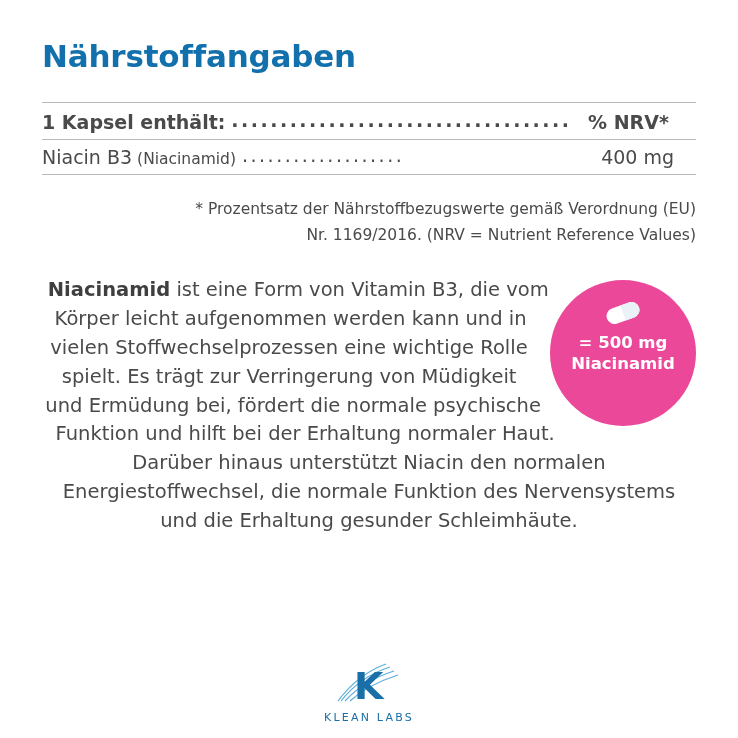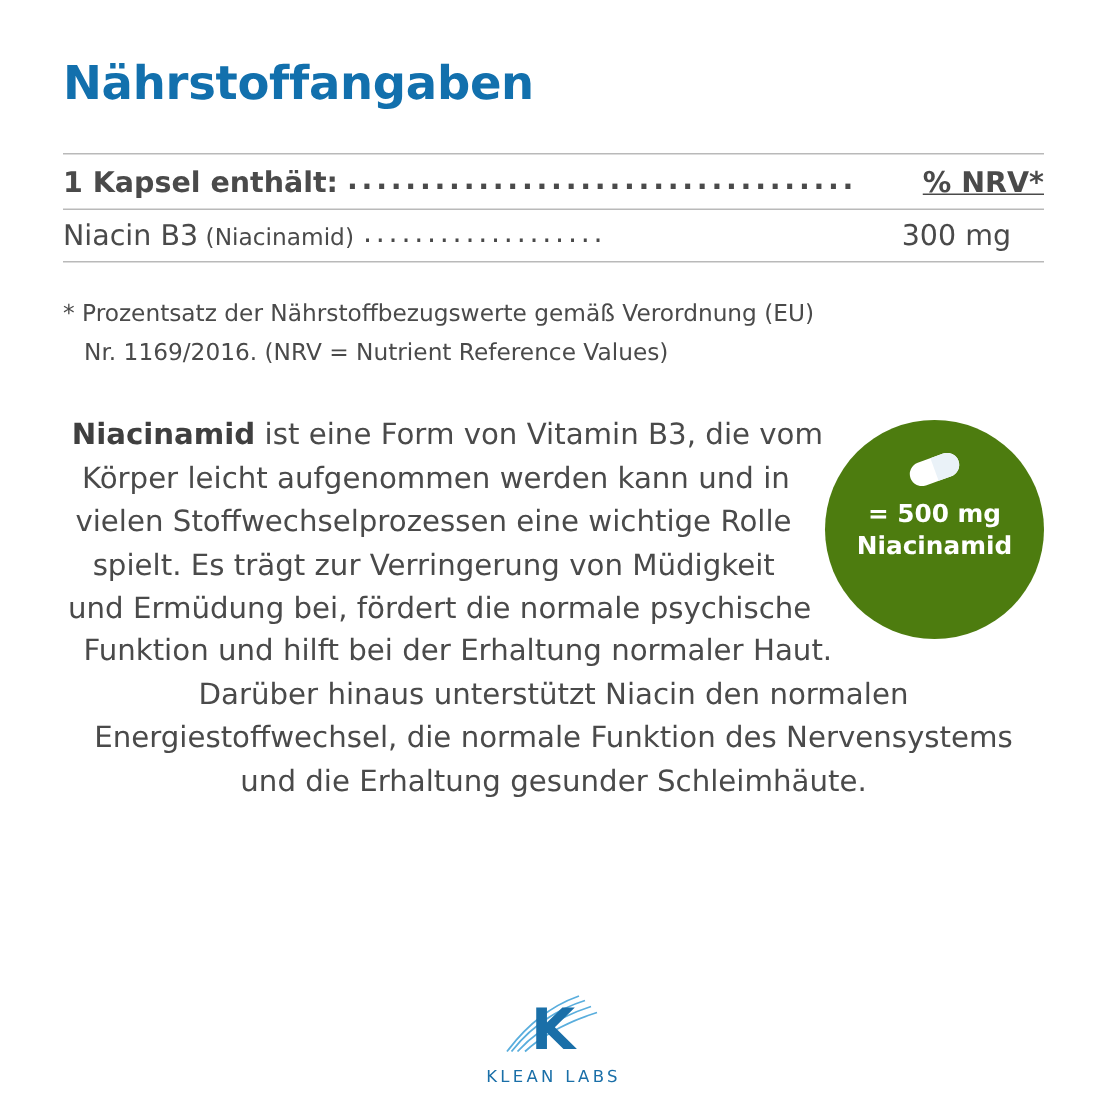--- a/index.html
+++ b/index.html
@@ -70,51 +70,50 @@
     padding: 0 6px;
     position: relative;
     top: -2px;
   }
   .amount {
     font-size: 19px;
     padding-right: 22px;
   }
   .nrv {
     font-size: 19px;
-    text-align: right;
     min-width: 108px;
-    text-decoration: underline;
   }
   .nutri-row.head .nrv {
     font-size: 19px;
     font-weight: bold;
   }
 
   
   .footnote {
     margin: 22px 4px 0 4px;
     font-size: 15.5px;
     line-height: 1.65;
     color: #4a4a4a;
+    text-align: right;
   }
   .footnote .ln2 { padding-left: 14px; display: block; }
 
   
   .bodywrap {
     position: relative;
     margin: 28px 4px 0 4px;
   }
   .badge {
     position: absolute;
     right: 0;
     top: 4px;
     width: 146px;
     height: 146px;
     border-radius: 50%;
-    background: #4d7c0f;
+    background: #ec4899;
     color: #ffffff;
     text-align: center;
     box-sizing: border-box;
     padding-top: 22px;
     z-index: 2;
   }
   .badge .pill {
     width: 40px;
     height: 22px;
     margin: 0 auto 8px auto;
@@ -173,21 +172,21 @@
       <span class="dots">...................................</span>
       <span class="nrv">% NRV*</span>
     </div>
 
     <hr class="rule">
 
     <div class="nutri-row">
       <span class="label">Niacin B3</span>
       <span class="sub">(Niacinamid)</span>
       <span class="dots">...................</span>
-      <span class="amount">300 mg</span>
+      <span class="amount">400 mg</span>
     </div>
 
     <hr class="rule">
   </div>
 
   <div class="footnote">
     <span>* Prozentsatz der Nährstoffbezugswerte gemäß Verordnung (EU)</span>
     <span class="ln2">Nr. 1169/2016. (NRV = Nutrient Reference Values)</span>
   </div>
 

